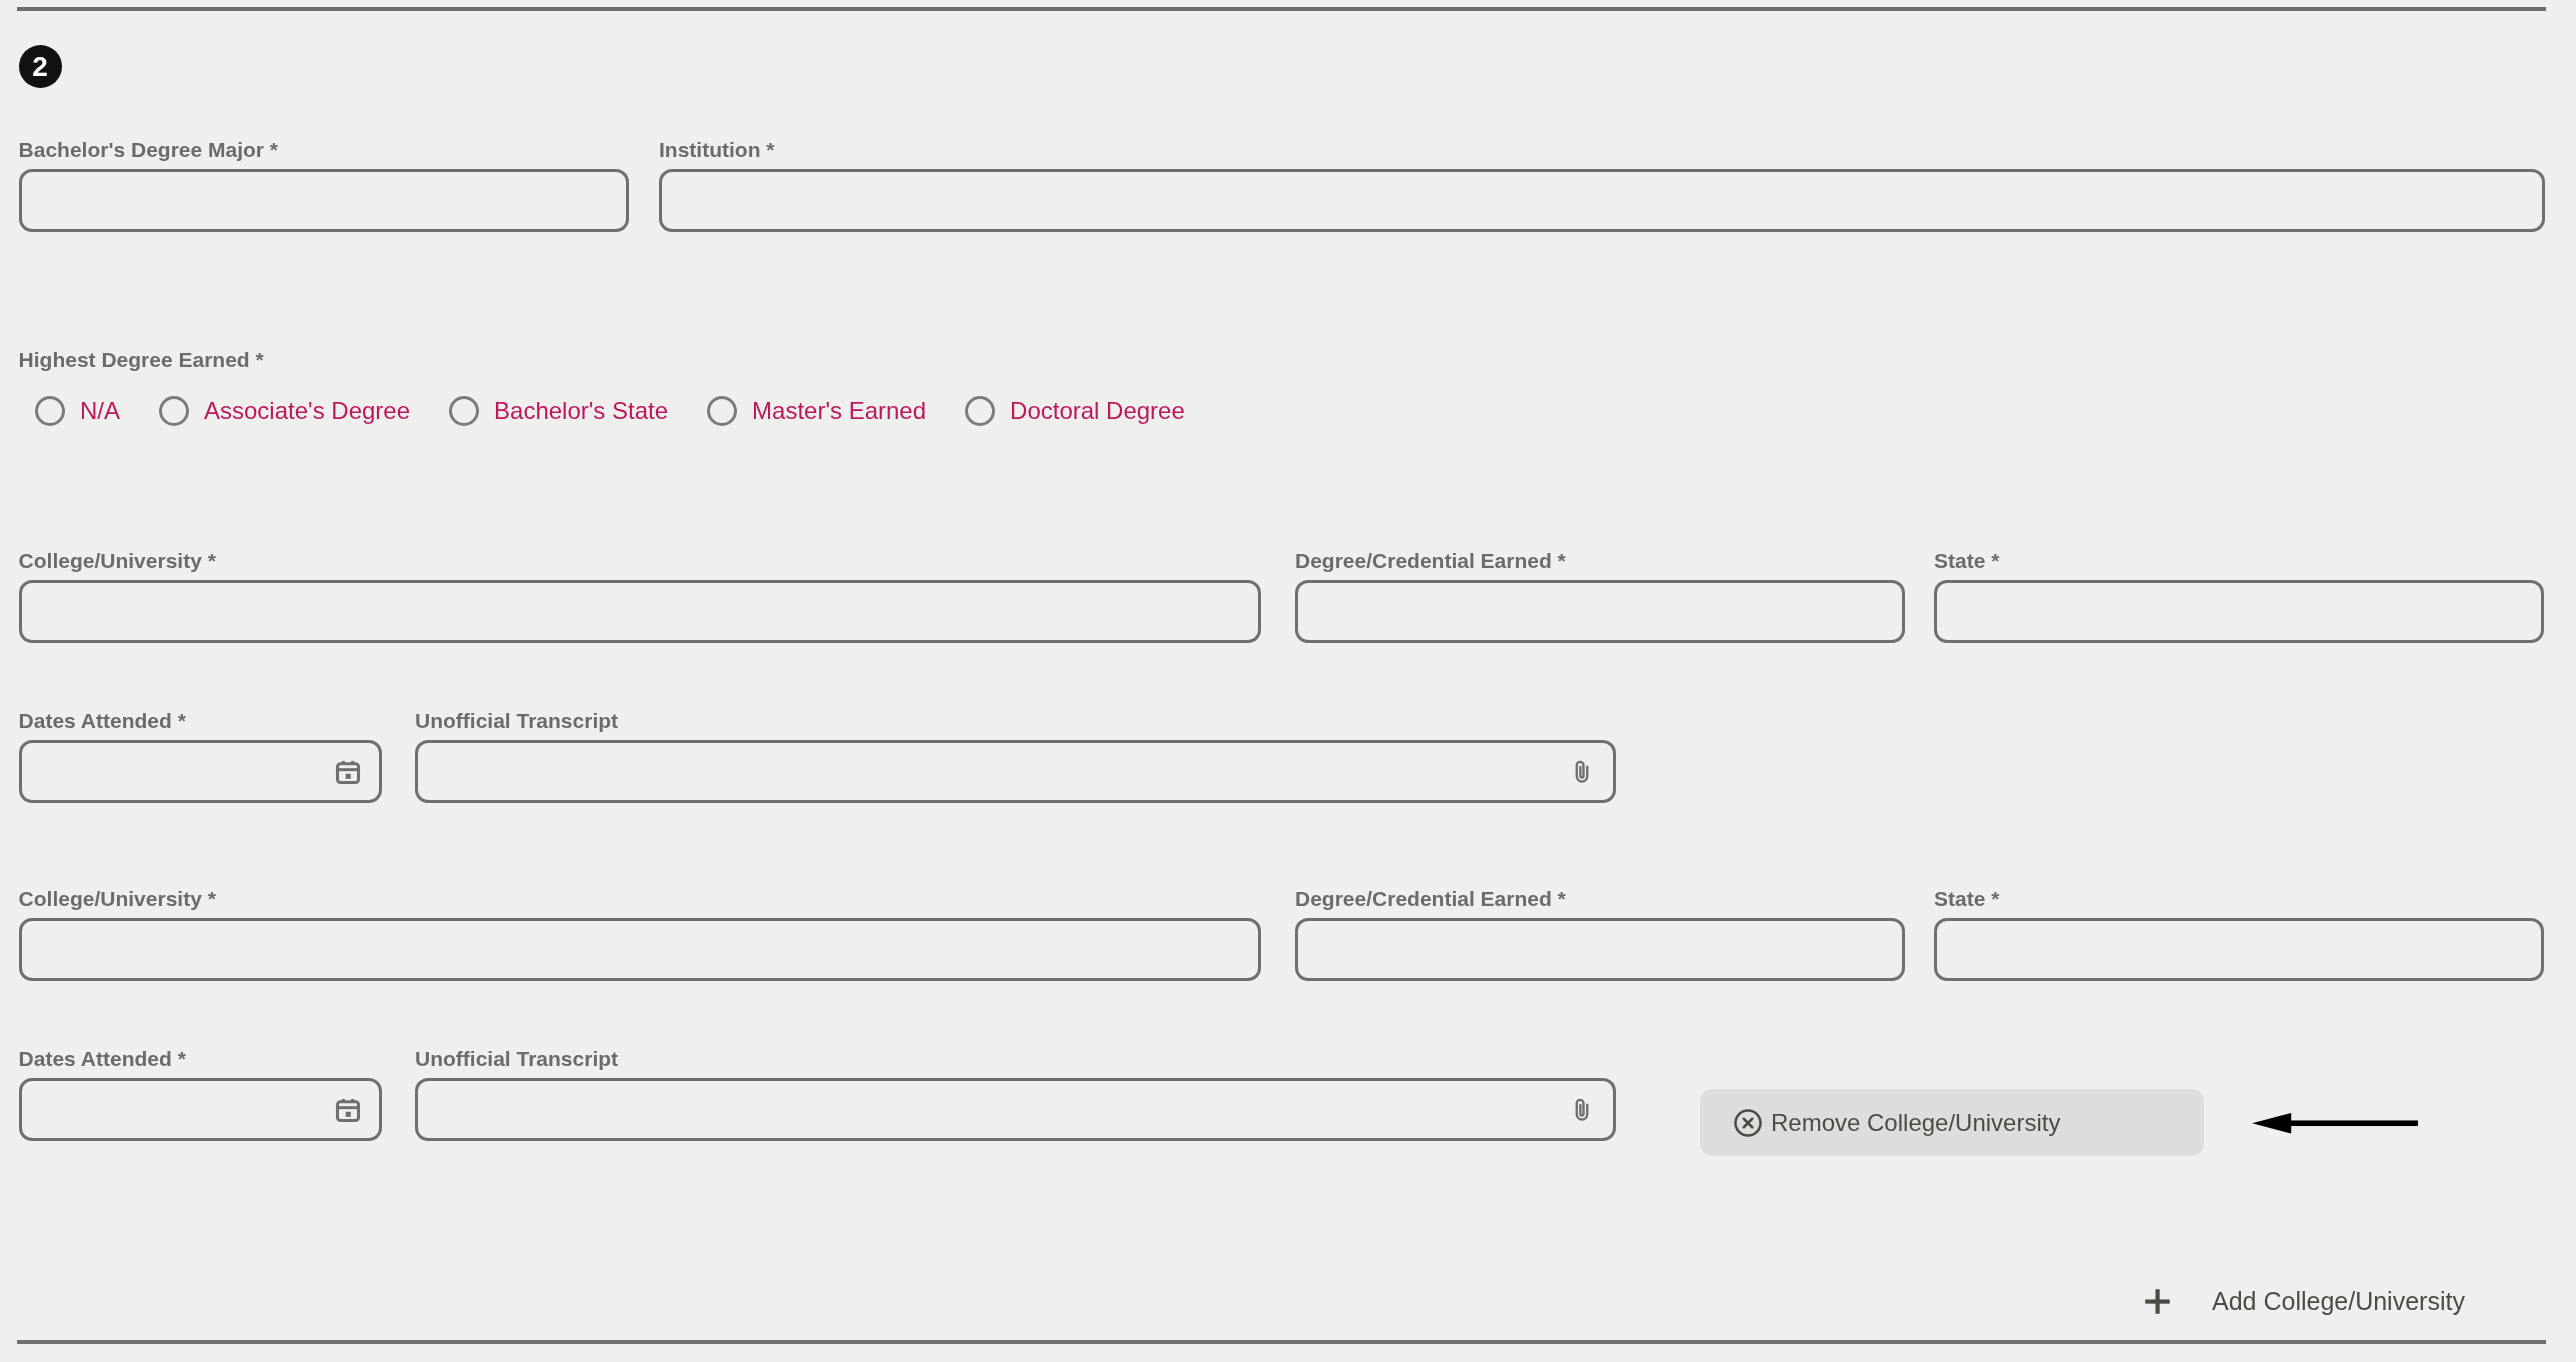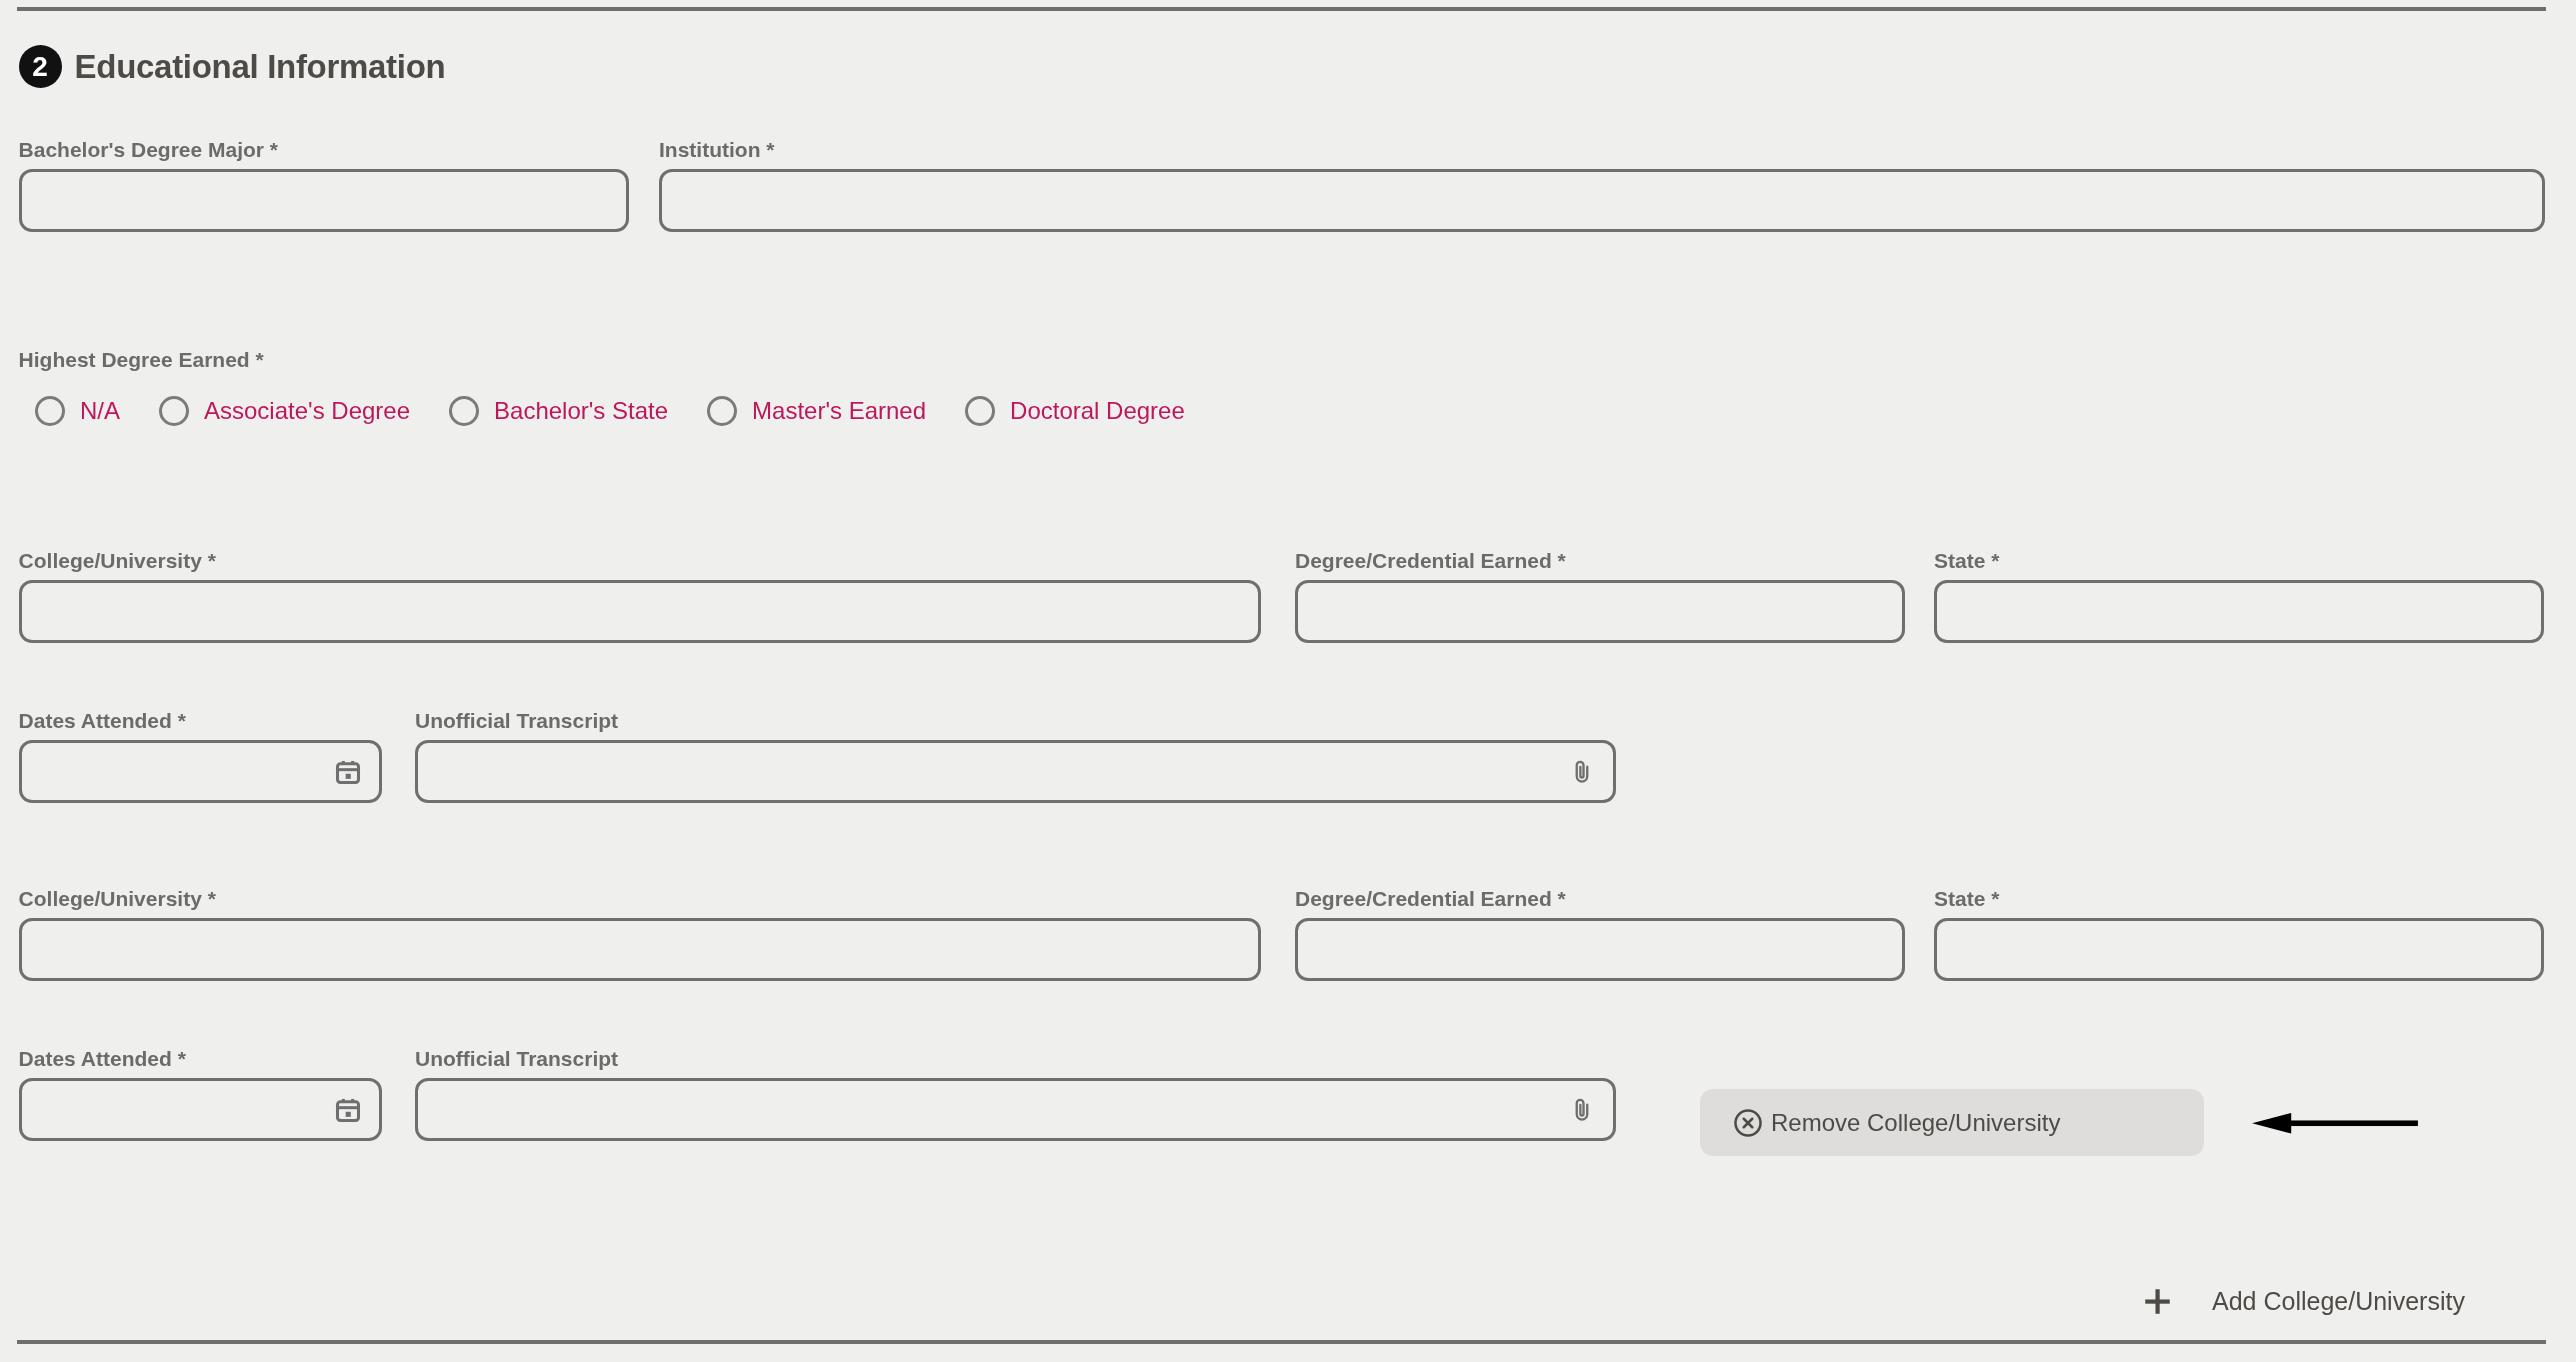--- a/index.html
+++ b/index.html
@@ -202,21 +202,20 @@
 </style>
 </head>
 <body>
 
 <div class="page">
 
   <div class="rule rule-top"></div>
 
   <div class="section-head">
     <div class="step-badge">2</div>
-    <div class="section-title">Educational Information</div>
   </div>
 
   <div class="field" style="left:659px; top:138px; width:1886px;">
     <div class="field-label">Institution *</div>
     <div class="field-box plain"></div>
   </div>
 
   <div class="field" style="left:18.6px; top:138px; width:610px;">
     <div class="field-label">Bachelor's Degree Major *</div>
     <div class="field-box plain"></div>

